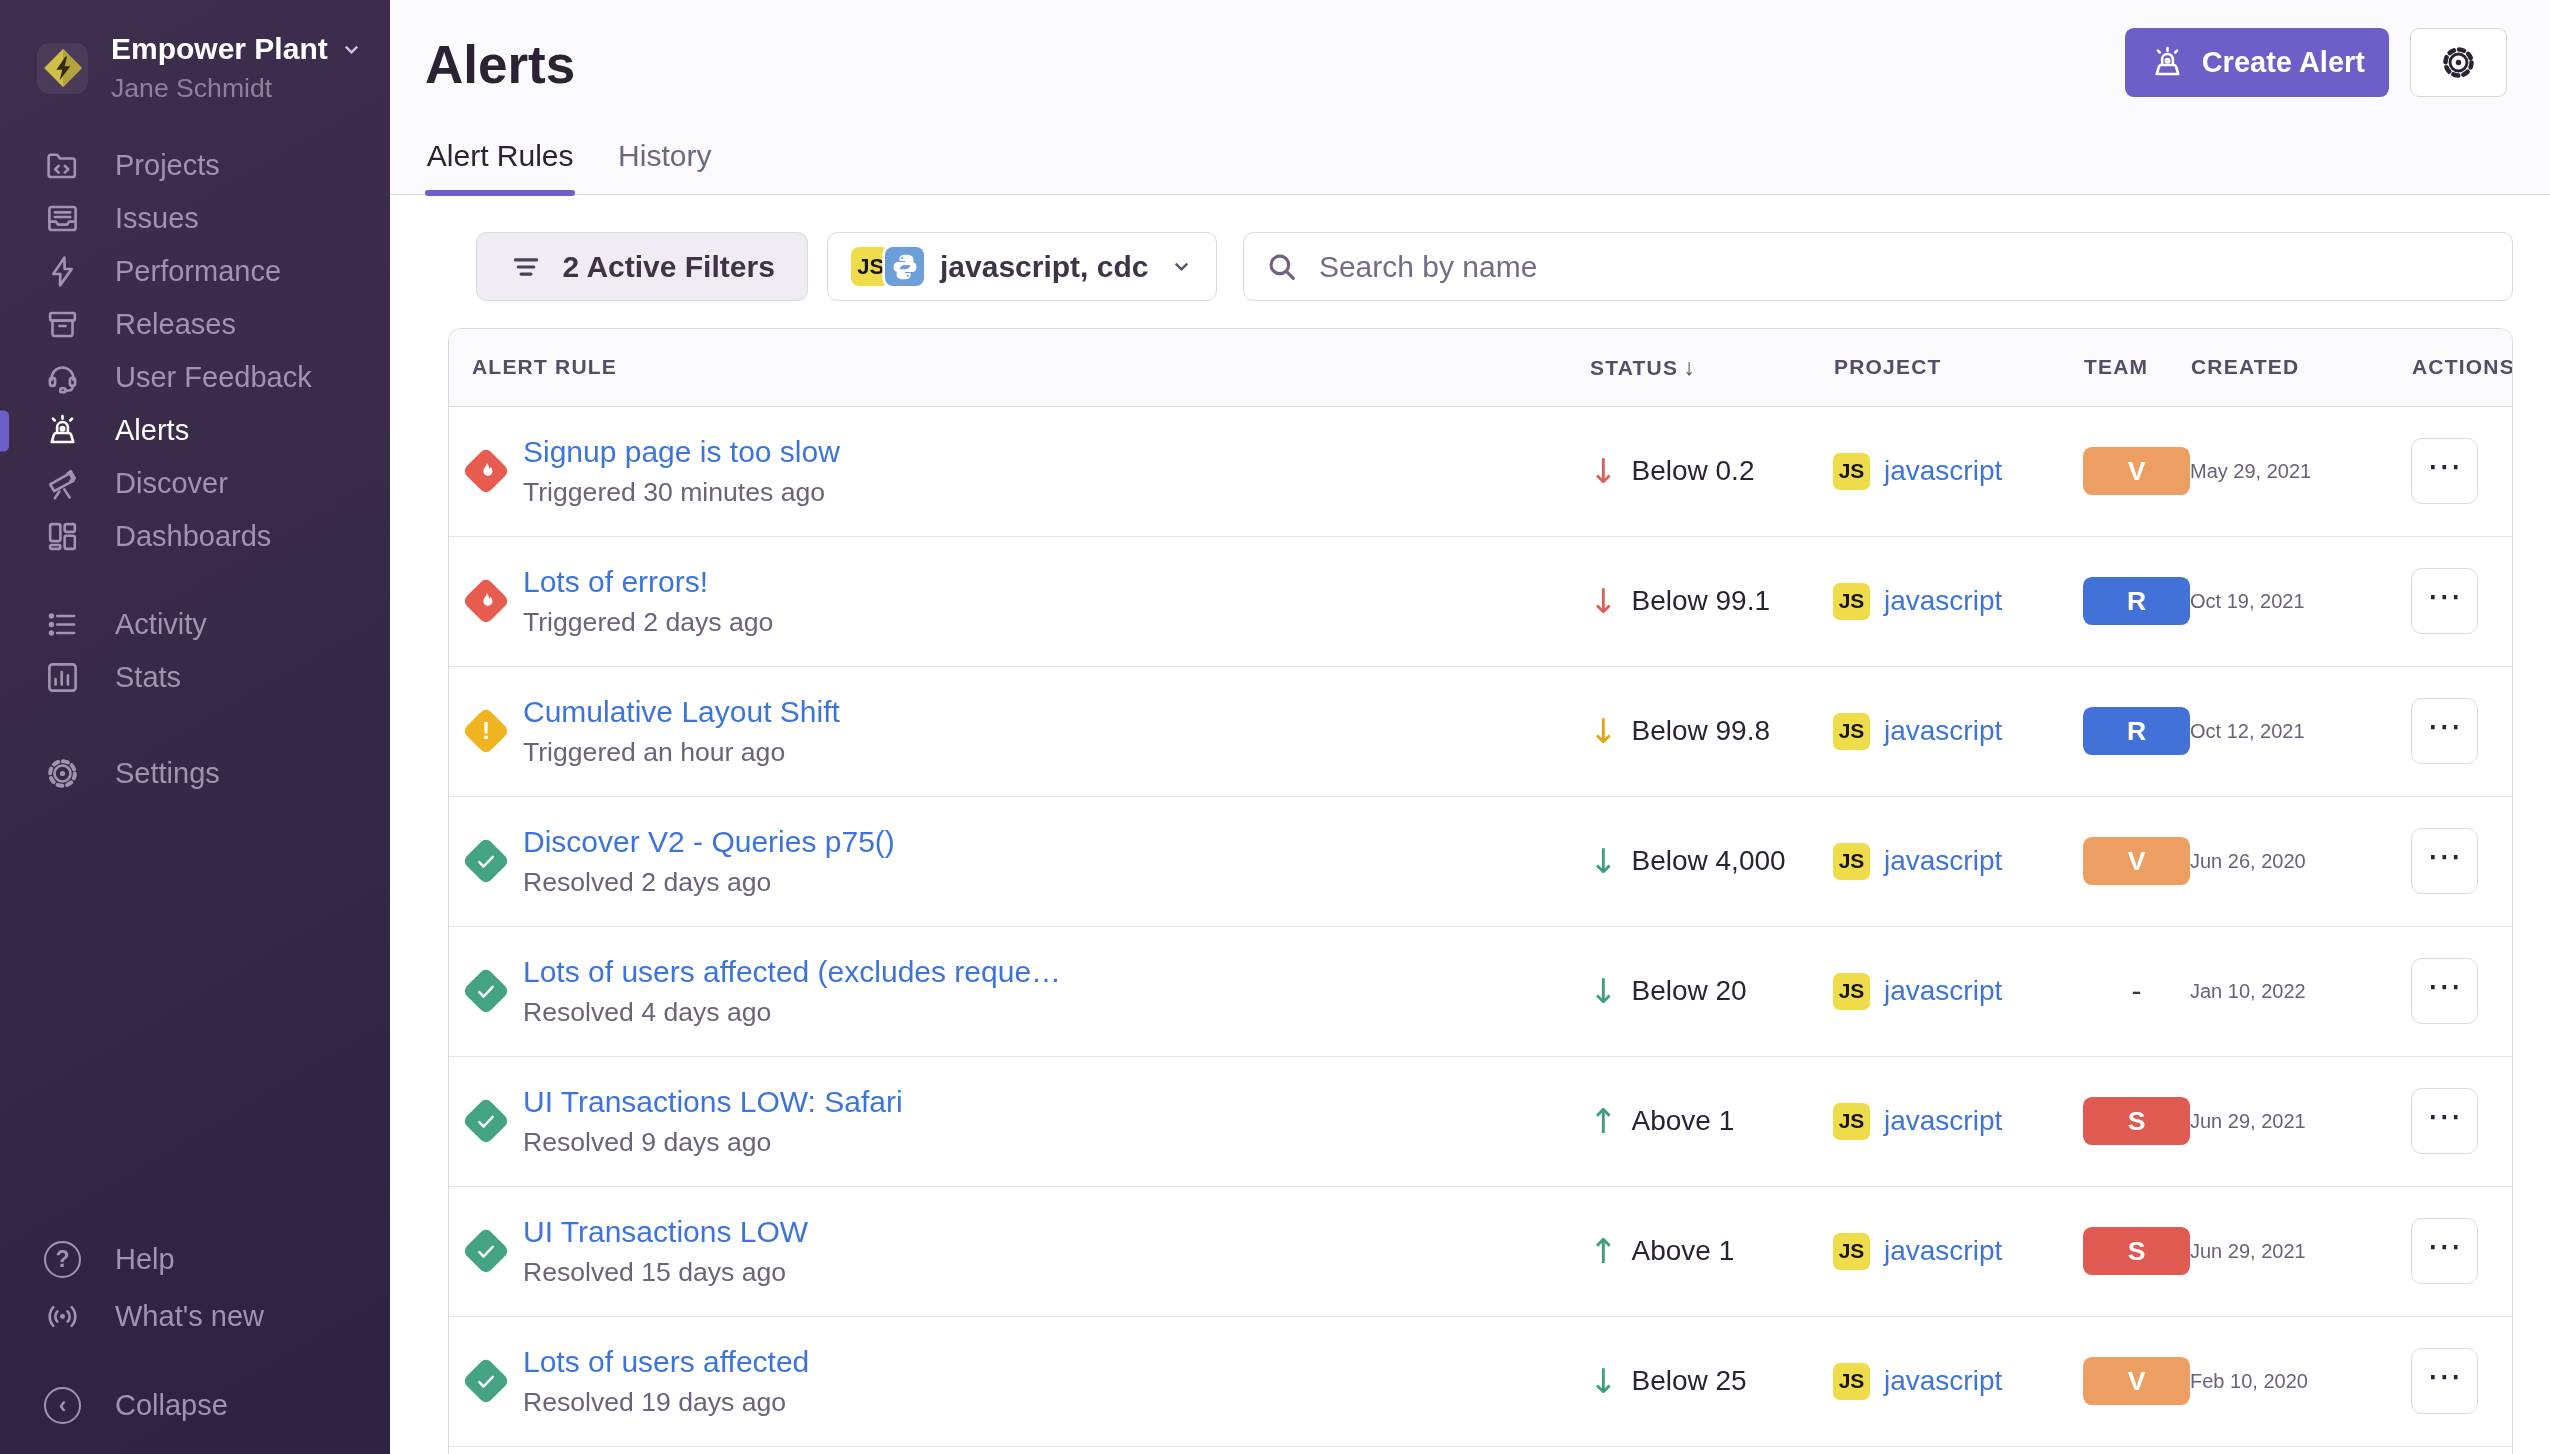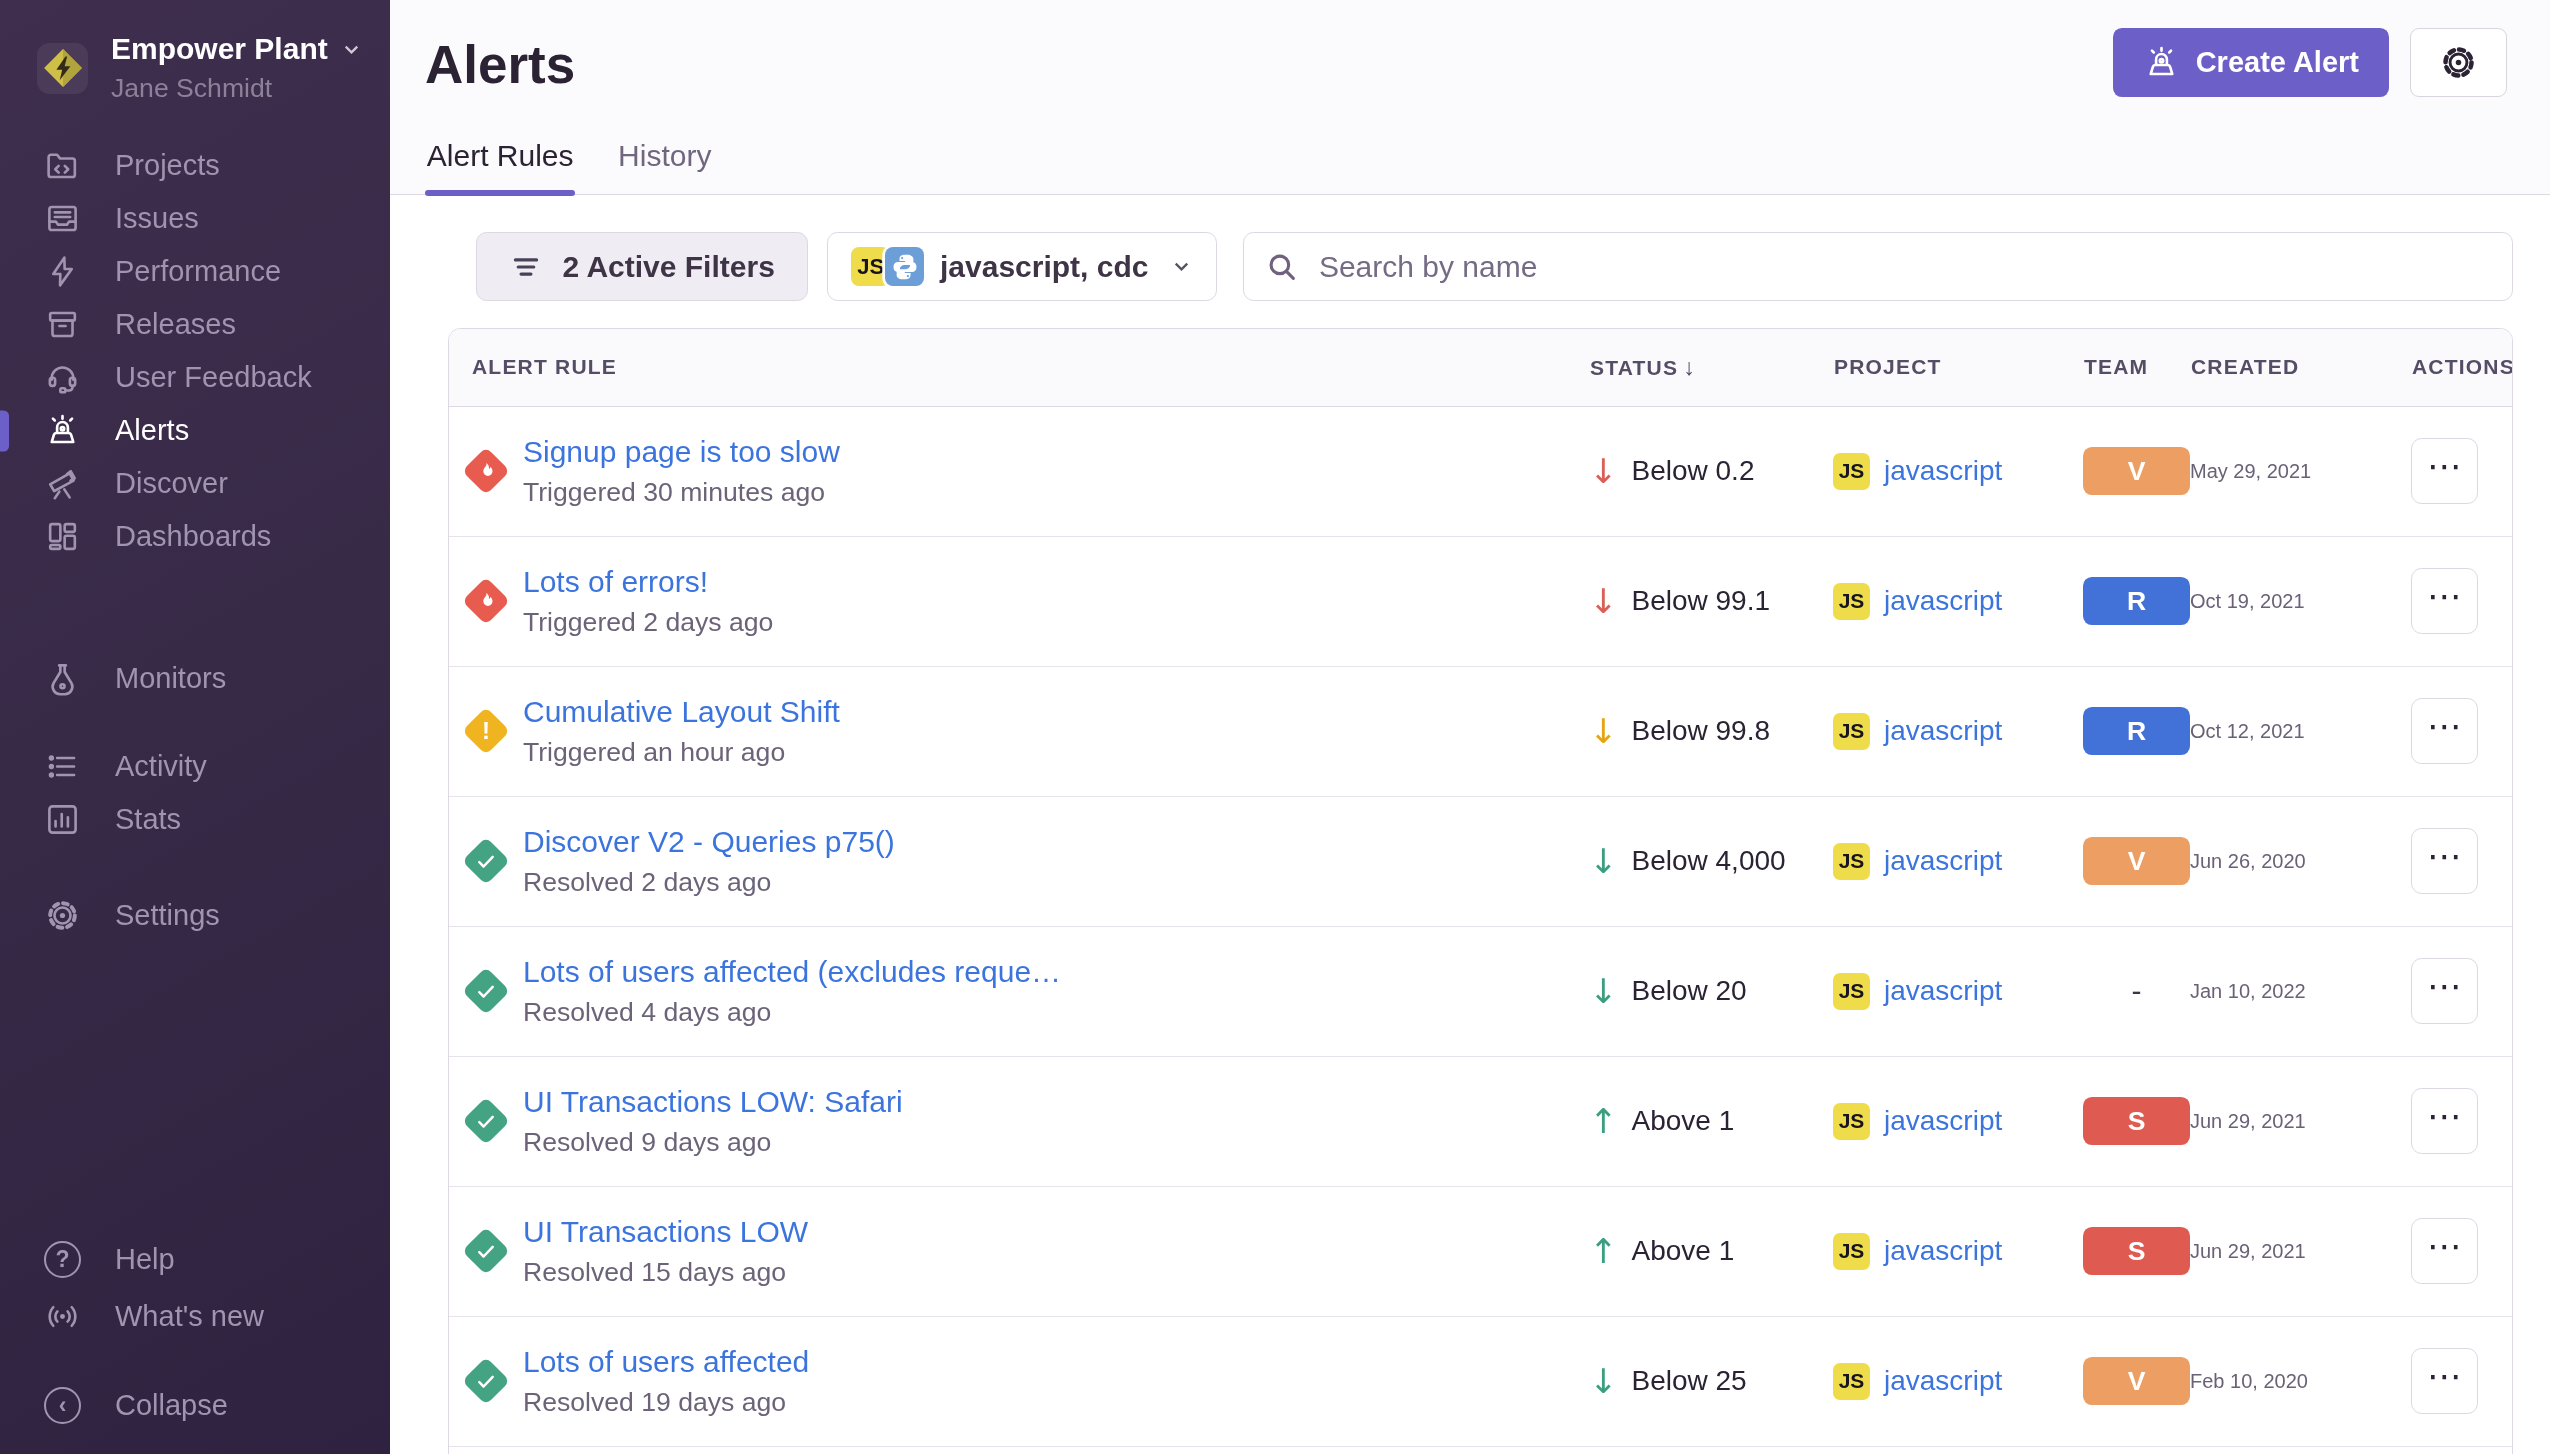--- a/index.html
+++ b/index.html
@@ -39,21 +39,21 @@
   
   .main { position:absolute; left:390px; top:0; width:2161px; height:1454px; }
   .page-header { position:relative; height:195px; background:#fbfafc; border-bottom:1.8px solid #ddd8e2; }
   .page-title { position:absolute; left:35px; top:34px; font-size:53px; font-weight:bold; color:#2b2233; }
   .tabs { position:absolute; left:35px; bottom:-1.8px; display:flex; gap:41px;text-align:center; }
   .tab { position:relative; font-size:30px; color:#71667f; padding:0 1.8px 23px 1.8px; cursor:pointer; }
   .tab.active { color:#2b2233; }
   .tab.active .tab-underline { position:absolute; left:0; right:0; bottom:0; height:6.2px;
     background:#6c5fc7; border-radius:3.5px; }
   .header-actions { position:absolute; right:44px; top:28px; display:flex; gap:21px; }
-  .btn-create { display:flex; align-items:center; gap:16px; height:69px; padding:0 30px;
+  .btn-create { display:flex; align-items:center; gap:16px; height:69px; padding:0 24px;
     background:#6c5fc7; color:#fff; font-size:29px; font-weight:bold; border:none;
     border-radius:8.9px; cursor:pointer; font-family:inherit; }
   .btn-create svg { width:37px; height:37px; stroke:#fff; stroke-width:1.7; fill:none; stroke-linecap:round; stroke-linejoin:round; }
   .btn-gear { width:97px; height:69px; background:#fff; border:1.8px solid #d9d4df; border-radius:8.9px;
     display:flex; align-items:center; justify-content:center; cursor:pointer; }
   .btn-gear svg { width:39px; height:39px; stroke:#2b2233; fill:none; stroke-linecap:round; }
 
   
   .content { padding:37px 38px 0 58px; }
   .filter-row { display:flex; align-items:center; height:69px; }
@@ -209,27 +209,20 @@
     <div class="nav-item">
       <svg viewBox="0 0 24 24">
           <rect x="4" y="4" width="6.6" height="11" rx="1.2"></rect>
           <rect x="4" y="17.5" width="6.6" height="2.5" rx="1"></rect>
           <rect x="13.4" y="4" width="6.6" height="5" rx="1.2"></rect>
           <rect x="13.4" y="11.5" width="6.6" height="8.5" rx="1.2"></rect>
         </svg>
       <span>Dashboards</span>
     </div>
 
-    <div class="nav-item nav-gap-lg">
-      <svg viewBox="0 0 24 24">
-          <path d="M9.8 3.5h4.4M10.6 3.5v4.3L6.2 15a4.9 4.9 0 0 0 4.3 7.2h3a4.9 4.9 0 0 0 4.3-7.2l-4.4-7.2V3.5"></path>
-          <circle cx="12" cy="17" r="1.3"></circle>
-        </svg>
-      <span>Monitors</span>
-    </div>
 
     <div class="nav-item nav-gap-md">
       <svg viewBox="0 0 24 24">
           <circle cx="4.8" cy="6.5" r="0.9" fill="currentColor"></circle>
           <circle cx="4.8" cy="12" r="0.9" fill="currentColor"></circle>
           <circle cx="4.8" cy="17.5" r="0.9" fill="currentColor"></circle>
           <path d="M8.5 6.5h11M8.5 12h11M8.5 17.5h11"></path>
         </svg>
       <span>Activity</span>
     </div>

